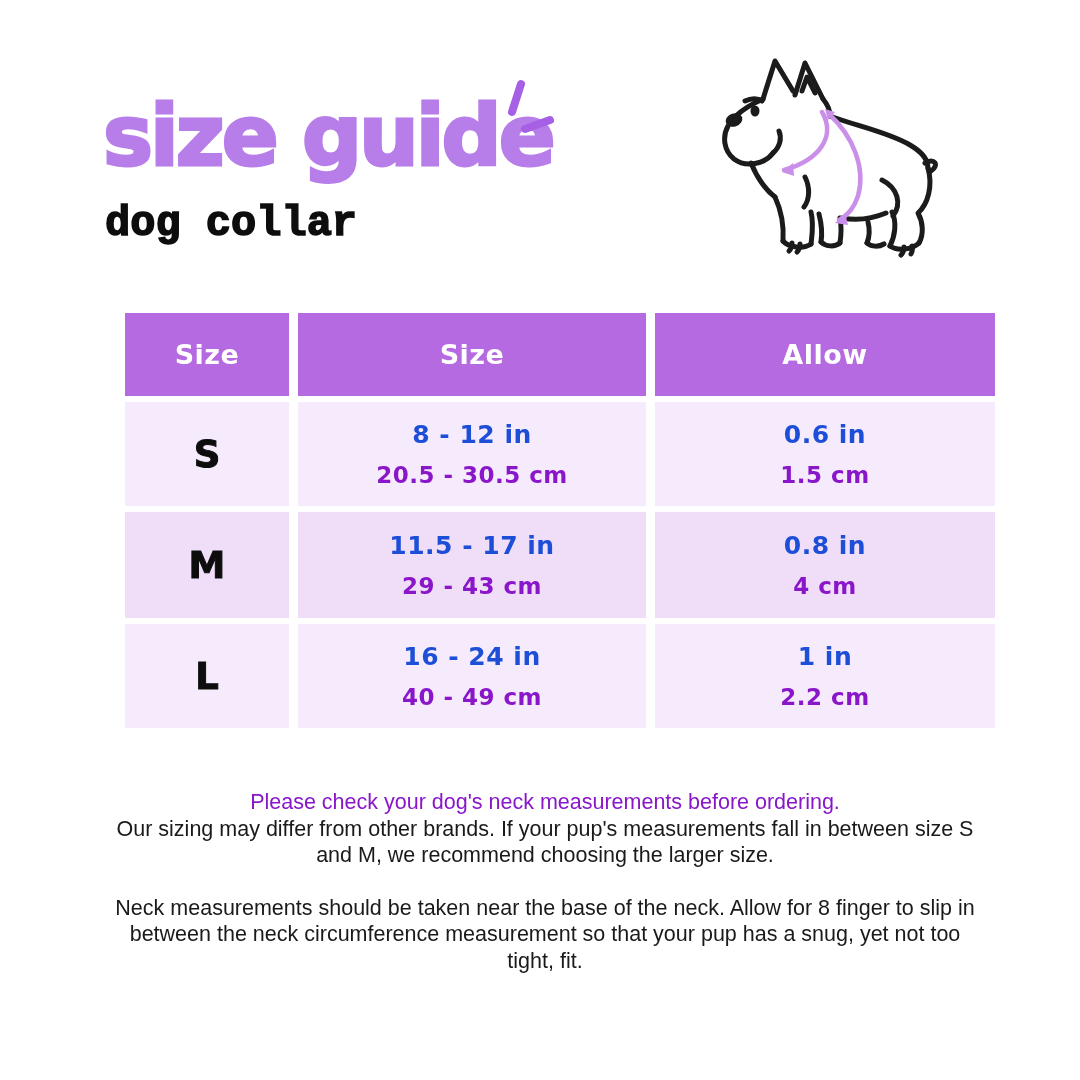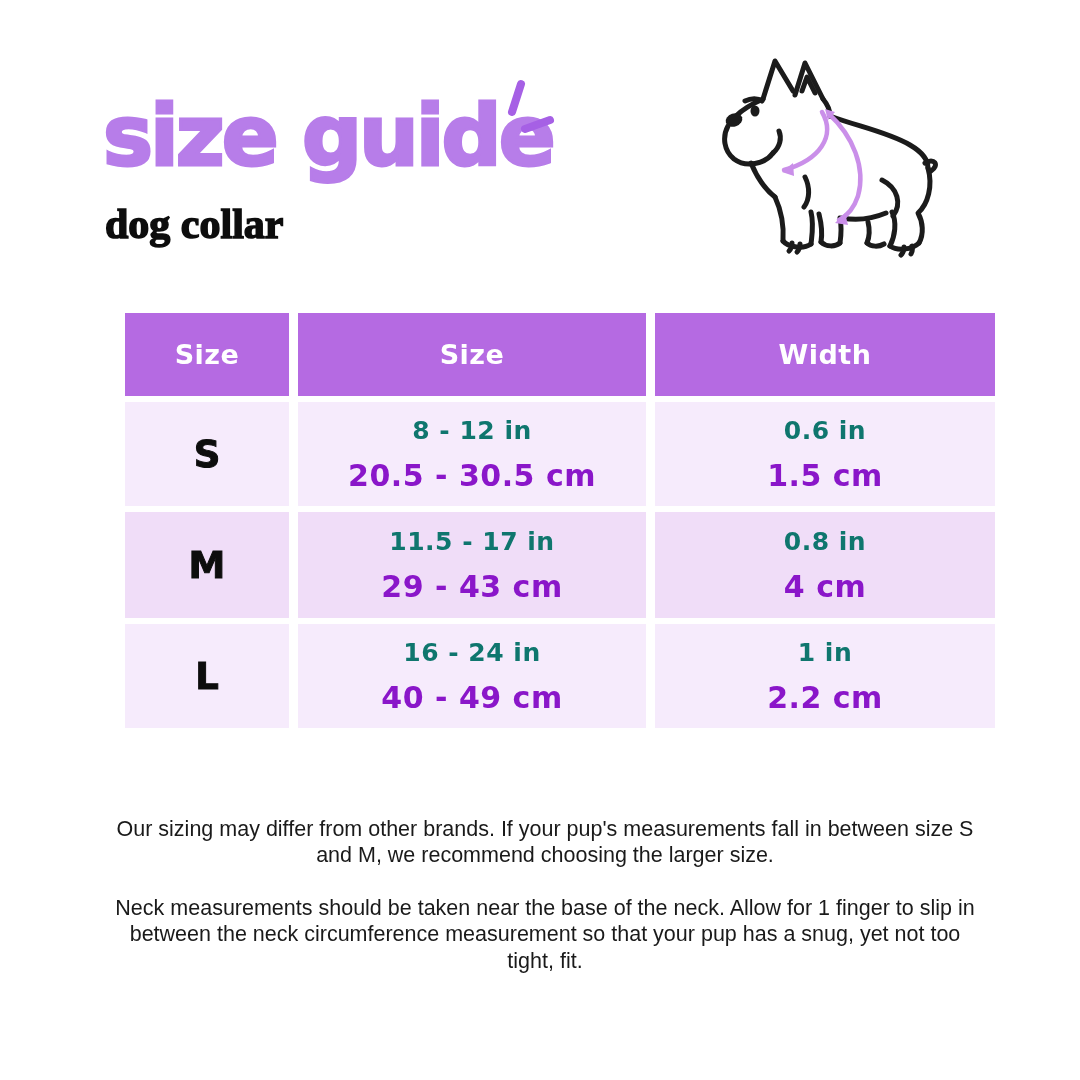--- a/index.html
+++ b/index.html
@@ -28,21 +28,21 @@
     position:absolute;left:103px;top:94px;
     font-family:"DejaVu Sans", sans-serif;
     font-size:84px;line-height:1;font-weight:bold;
     letter-spacing:-3px;
     color:var(--title);
     -webkit-text-stroke:3px var(--title);
   }
   .sparkles{position:absolute;left:497px;top:76px;width:60px;height:60px;}
   .subtitle{
     position:absolute;left:105px;top:203px;
-    font-family:Liberation Serif, serif;
+    font-family:Liberation Mono, monospace;
     font-size:42px;line-height:1;font-weight:bold;
     color:#0d0d0d;
     -webkit-text-stroke:1.5px #0d0d0d;
     letter-spacing:0px;
   }
   .dog{position:absolute;left:688px;top:50px;width:300px;height:235px;}
   .dog .ink path{stroke:#1b1b1b;stroke-width:5;fill:none;stroke-linecap:round;stroke-linejoin:round;}
   .dog .ink .fill{fill:#1b1b1b;stroke:none;}
   .dog .collar path{stroke:#ca8fe9;stroke-width:4.5;fill:none;stroke-linecap:round;}
   .dog .collar polygon{fill:#ca8fe9;stroke:none;}
@@ -70,26 +70,26 @@
     gap:13px;
   }
   .row-alt .td, .td.alt{background:var(--row-bg-alt);}
   .size-letter{
     font-family:"DejaVu Sans", sans-serif;
     font-size:37px;font-weight:bold;color:#0d0d0d;
     -webkit-text-stroke:1px #0d0d0d;
   }
   .val-in{
     font-family:"DejaVu Sans", sans-serif;
-    font-size:25px;font-weight:bold;color:#0f766e;
+    font-size:25px;font-weight:bold;color:#1d4ed8;
     letter-spacing:0.5px;
   }
   .val-cm{
     font-family:"DejaVu Sans", sans-serif;
-    font-size:30px;font-weight:bold;color:var(--accent);
+    font-size:23px;font-weight:bold;color:var(--accent);
     letter-spacing:0.5px;
   }
 
   
   .notes{
     position:absolute;left:105px;top:789px;width:880px;
     font-size:21.5px;line-height:26.5px;color:#1a1a1a;
   }
   .note-highlight{color:var(--accent);}
   .note-para2{margin-top:26px;}
@@ -153,21 +153,21 @@
 
   <div class="size-table">
 
     <div class="th">
       <span>Size</span>
     </div>
     <div class="th">
       <span>Size</span>
     </div>
     <div class="th">
-      <span>Width</span>
+      <span>Allow</span>
     </div>
 
     <div class="td">
       <span class="size-letter">S</span>
     </div>
     <div class="td">
       <span class="val-in">8 - 12 in</span>
       <span class="val-cm">20.5 - 30.5 cm</span>
     </div>
     <div class="td">
@@ -195,21 +195,21 @@
       <span class="val-cm">40 - 49 cm</span>
     </div>
     <div class="td">
       <span class="val-in">1 in</span>
       <span class="val-cm">2.2 cm</span>
     </div>
   </div>
 
   <div class="notes">
     <p>
-      <br>
+      <span class="note-highlight">Please check your dog's neck measurements before ordering.</span><br>
       <span>Our sizing may differ from other brands. If your pup's measurements fall in between size S and M, we recommend choosing the larger size.</span>
     </p>
     <p class="note-para2">
-      <span>Neck measurements should be taken near the base of the neck. Allow for 1 finger to slip in between the neck circumference measurement so that your pup has a snug, yet not too tight, fit.</span>
+      <span>Neck measurements should be taken near the base of the neck. Allow for 8 finger to slip in between the neck circumference measurement so that your pup has a snug, yet not too tight, fit.</span>
     </p>
   </div>
 
 </div>
 
 </body></html>

